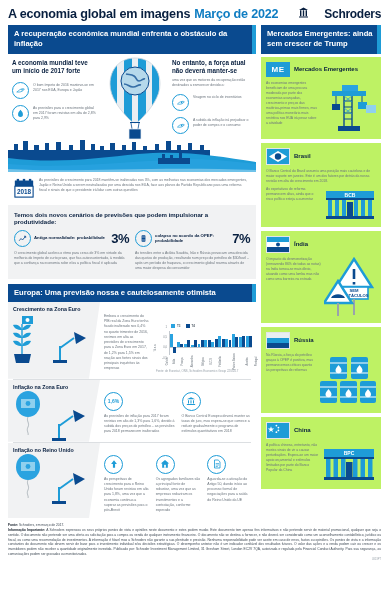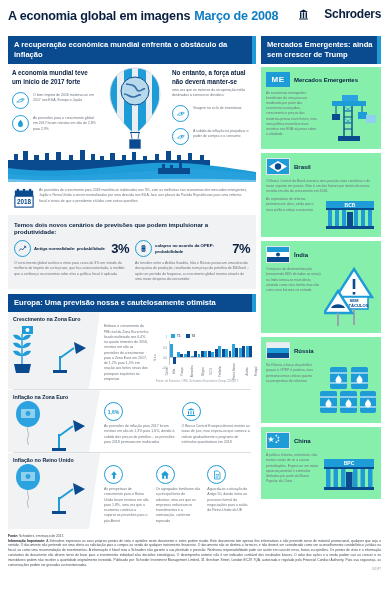--- a/index.html
+++ b/index.html
@@ -9,35 +9,35 @@
     font-family:"Liberation Sans", sans-serif;
     color:#3f4a55;
     -webkit-font-smoothing:antialiased;
   }
   .page{position:relative;width:389px;height:524px;}
 
   
   .masthead{display:flex;align-items:baseline;padding:7px 8px 4px 8px;}
   .mast-title{font-size:12.6px;font-weight:bold;color:#081f3f;letter-spacing:-.2px;}
   .mast-date{font-size:12.6px;font-weight:bold;color:#0f7dc2;margin-left:4px;letter-spacing:-.2px;}
-  .brand{margin-left:auto;display:flex;align-items:center;gap:15px;}
+  .brand{margin-left:auto;display:flex;align-items:flex-start;gap:15px;}
   .brand-mark{width:11px;height:11px;position:relative;}
   .brand-name{font-size:12px;font-weight:bold;color:#081f3f;letter-spacing:-.3px;}
 
   
   .cols{display:flex;gap:5px;padding:0 8px;align-items:flex-start;}
   .col-left{width:248px;}
   .col-right{width:120px;}
 
   .band{
     background:#0a4a8f;color:#fff;font-weight:bold;
     font-size:7.6px;line-height:1.35;padding:4px 6px;
     position:relative;
   }
-  .band.tall{min-height:19px;margin-top:9px;}
+  .band.tall{min-height:19px;}
   .band:after{content:"";position:absolute;right:0;top:0;bottom:0;width:4px;background:#1e9cd7;}
 
   
   .h-sub{font-size:6.3px;font-weight:bold;color:#081f3f;line-height:1.35;}
   .body-txt{font-size:3.5px;line-height:1.5;color:#6b747d;}
 
   
   .blockA{position:relative;height:118px;background:#fff;overflow:hidden;}
   .colA{position:absolute;left:4px;top:5px;width:86px;}
   .colB{position:absolute;right:4px;top:5px;width:80px;}
@@ -90,21 +90,21 @@
   .bar.b2{right:0;background:#0a4a8f;}
   .yax{position:absolute;left:0;top:3px;bottom:10px;width:12px;font-size:2.7px;color:#7c858d;}
   .yax div{position:absolute;right:1px;transform:translateY(-50%);}
   .ylab{position:absolute;left:-1px;top:50%;font-size:2.7px;color:#7c858d;
     transform:rotate(-90deg) translateX(-50%);transform-origin:left center;}
   .xlabs{position:absolute;left:13px;right:0;bottom:0;height:13px;display:flex;gap:.6px;}
   .xlabs div{flex:1 1 0;font-size:2.6px;color:#6b747d;white-space:nowrap;
     transform:rotate(-90deg);transform-origin:center center;}
 
   
-  .rcard{background:#86efac;padding:5px 5px 6px 5px;margin-bottom:4px;position:relative;}
+  .rcard{background:#bef264;padding:5px 5px 6px 5px;margin-bottom:4px;position:relative;}
   .rhead{display:flex;align-items:center;gap:4px;margin-bottom:4px;}
   .rflag{width:22px;height:15px;flex:0 0 auto;border:.5px solid #e3e5e7;}
   .rtitle{font-size:6px;font-weight:bold;color:#081f3f;}
   .rbody{font-size:3.4px;line-height:1.5;color:#6b747d;}
 
   .me-badge{width:24px;height:15px;background:#1e9cd7;color:#fff;font-weight:bold;
     font-size:8px;display:flex;align-items:center;justify-content:center;letter-spacing:.4px;}
 
   
   .footer{padding:5px 8px 6px 8px;}
@@ -114,21 +114,21 @@
 
   svg{display:block;}
 </style>
 </head>
 <body>
 
 <div class="page">
 
   <div class="masthead">
     <span class="mast-title">A economia global em imagens</span>
-    <span class="mast-date">Março de 2008</span>
+    <span class="mast-date">Março de 2022</span>
     <span class="brand">
       <span class="brand-mark">
         <svg width="11" height="11" viewBox="0 0 11 11">
           <path d="M1 9.5h9v1H1z" fill="#081f3f"></path>
           <path d="M2 3.2h1.4v6H2zM4.8 3.2h1.4v6H4.8zM7.6 3.2H9v6H7.6z" fill="#081f3f"></path>
           <path d="M5.5.6 10 3H1z" fill="#081f3f"></path>
         </svg>
       </span>
       <span class="brand-name">Schroders</span>
     </span>

